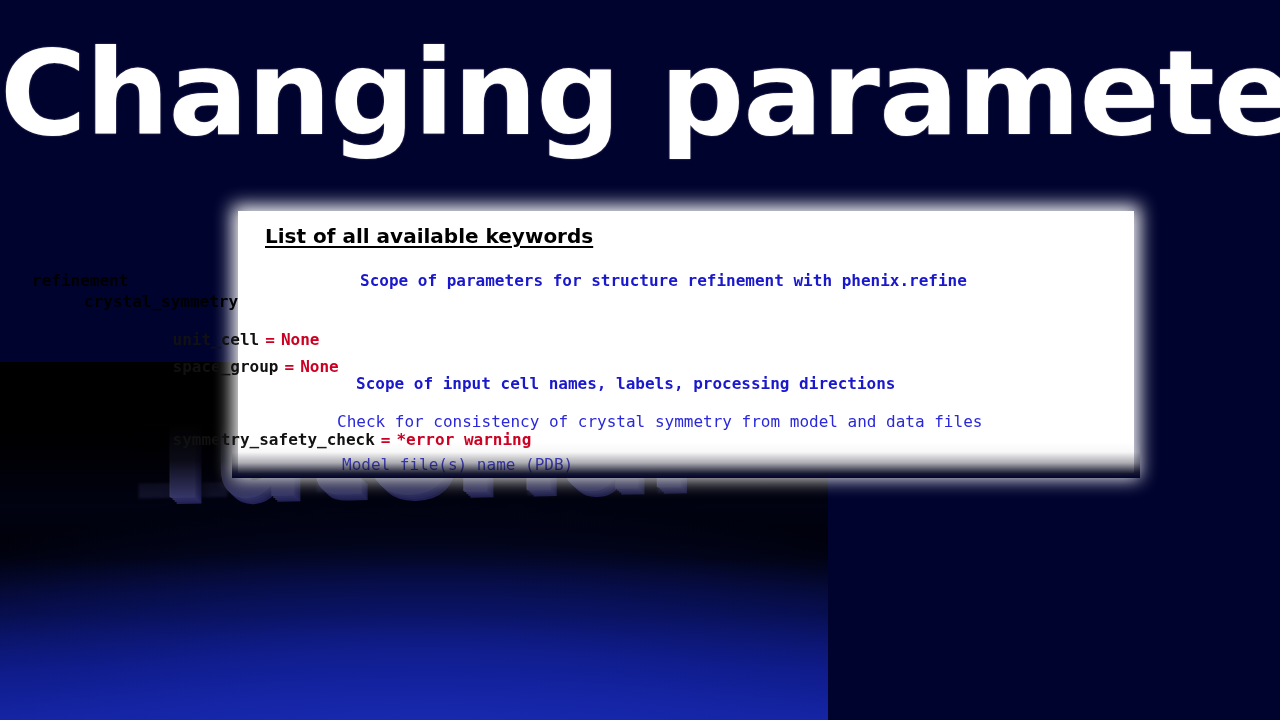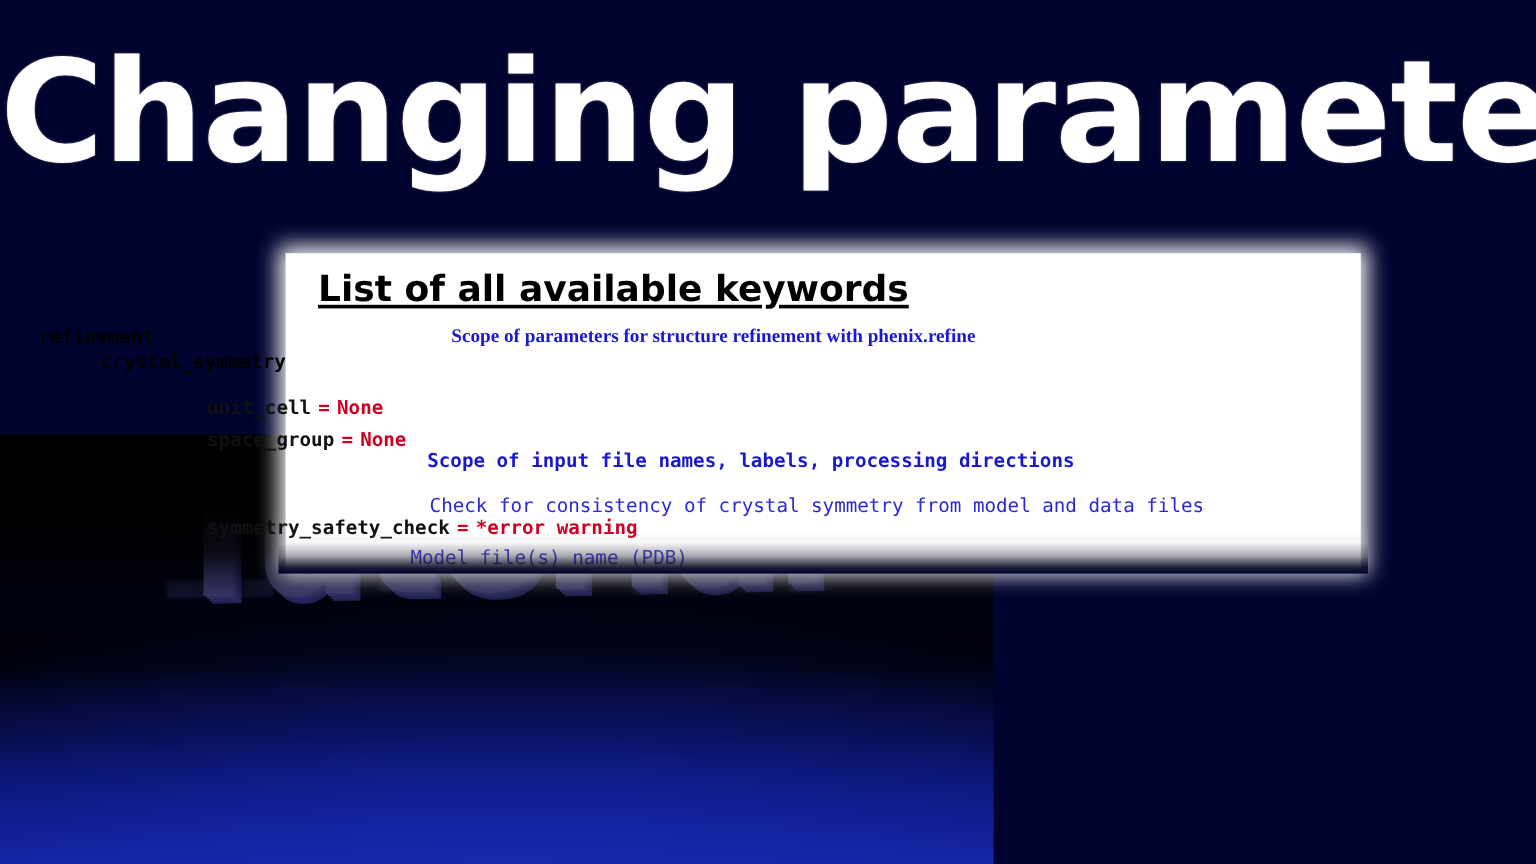--- a/index.html
+++ b/index.html
@@ -137,21 +137,21 @@
     background: #ffffff;
     overflow: hidden;
   }
 
   #panel-heading {
     position: absolute;
     left: 27px;
     top: 12px;
     font-family: "DejaVu Sans", sans-serif;
     font-weight: bold;
-    font-size: 30px;
+    font-size: 20px;
     color: #000000;
     text-decoration: underline;
     text-underline-offset: 3px;
     white-space: nowrap;
   }
 
   .kw-line {
     position: absolute;
     font-family: "DejaVu Sans Mono", monospace;
     font-size: 16px;
@@ -160,29 +160,29 @@
   }
   .kw-scope   { font-weight: bold; color: #000000; }
   .kw-param   { font-weight: bold; color: #111111; }
   .kw-val     { font-weight: bold; color: #cc0022; }
   .kw-eq      { font-weight: bold; color: #cc0022; }
   .kw-help    { font-weight: bold; color: #1a18cc; }
   .kw-help-thin { font-weight: normal; color: #2a28d8; }
 
   
   #row-refinement        { left: 32px;  top: 273px; }
-  #row-refinement-help   { left: 376px; top: 273px; font-family: Liberation Serif, serif; }
+  #row-refinement-help   { left: 360px; top: 273px; }
   #row-crystalsym        { left: 84px;  top: 294px; }
   #row-crystalsym-help   { left: 353px; top: 294px; }
   #row-unitcell          { left: 134px; top: 316px; }
   #row-spacegroup        { left: 134px; top: 343px; }
   #row-input             { left: 84px;  top: 376px; }
   #row-input-help        { left: 356px; top: 376px; }
   #row-symcheck          { left: 134px; top: 416px; }
-  #row-symcheck-help     { left: 358px; top: 414px; }
+  #row-symcheck-help     { left: 337px; top: 414px; }
   #row-pdb               { left: 134px; top: 436px; }
   #row-filename          { left: 185px; top: 457px; }
   #row-filename-help     { left: 342px; top: 457px; }
 </style>
 </head>
 <body>
 
 <div id="slide">
 
   <div id="slide-title">Changing parameters</div>
@@ -211,21 +211,21 @@
 
   <div class="kw-line" id="row-spacegroup">
     <span class="kw-param">space_group</span><span class="kw-eq" style="margin:0 6px;">=</span><span class="kw-val">None</span>
   </div>
 
   <div class="kw-line" id="row-unitcell">
     <span class="kw-param">unit_cell</span><span class="kw-eq" style="margin:0 6px;">=</span><span class="kw-val">None</span>
   </div>
 
   <div class="kw-line kw-scope" id="row-input">input</div>
-  <div class="kw-line kw-help" id="row-input-help">Scope of input file names, labels, processing directions</div>
+  <div class="kw-line kw-help" id="row-input-help">Scope of input cell names, labels, processing directions</div>
 
   <div class="kw-line" id="row-symcheck">
     <span class="kw-param">symmetry_safety_check</span><span class="kw-eq" style="margin:0 6px;">=</span><span class="kw-val">*error warning</span>
   </div>
   <div class="kw-line kw-help-thin" id="row-symcheck-help">Check for consistency of crystal symmetry from model and data files</div>
 
   <div class="kw-line kw-scope" id="row-pdb">pdb</div>
 
   <div class="kw-line kw-help-thin" id="row-filename-help">Model file(s) name (PDB)</div>
 

